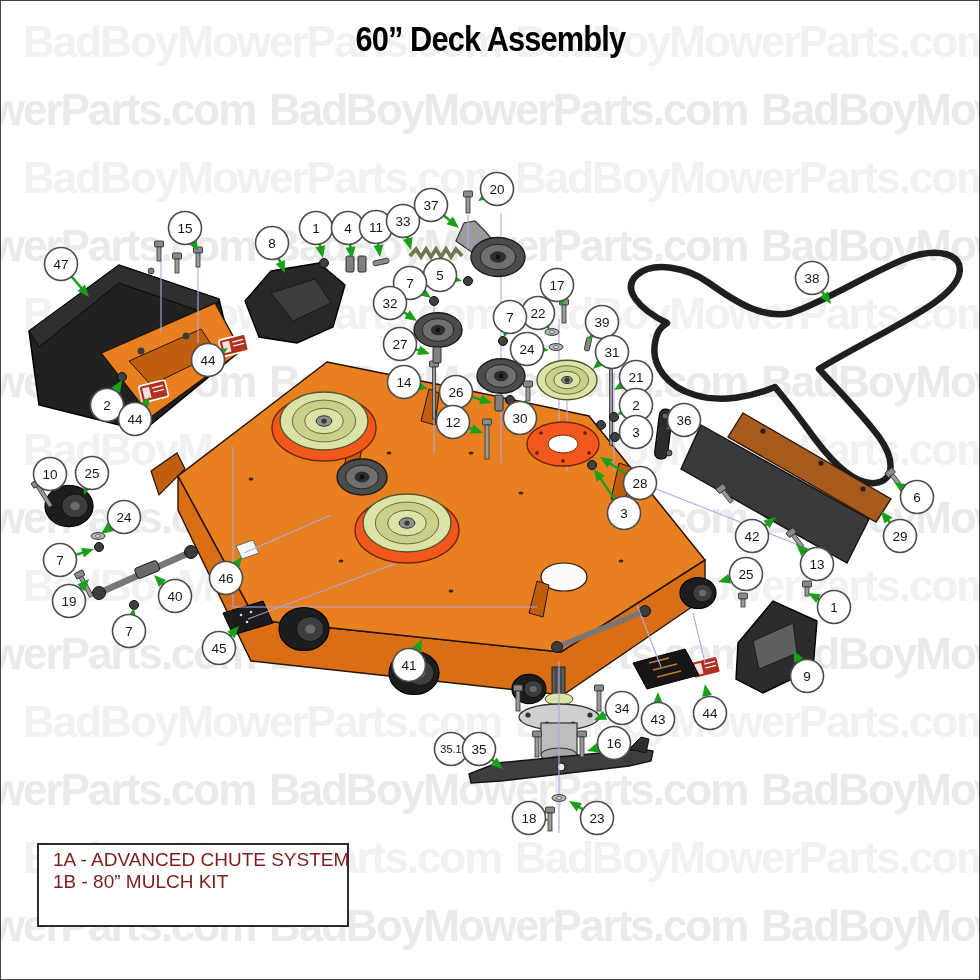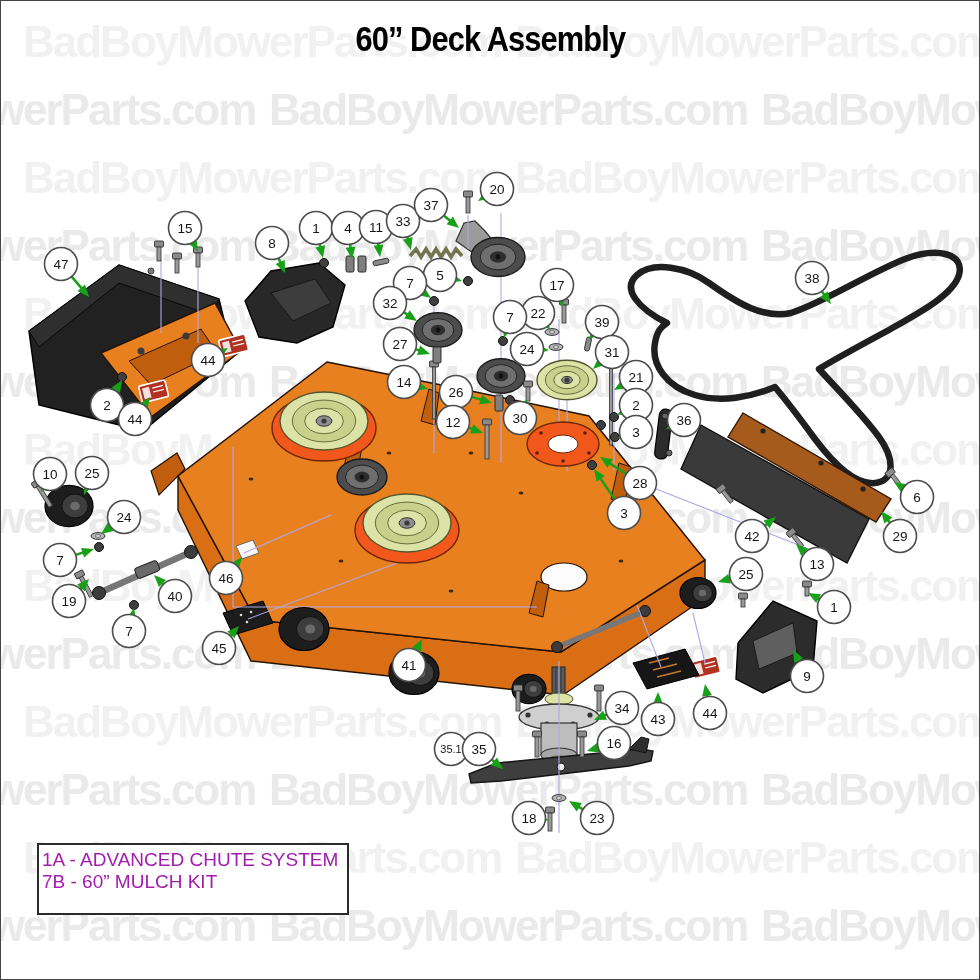--- a/index.html
+++ b/index.html
@@ -9,23 +9,23 @@
     font-family:"Liberation Sans", sans-serif;
   }
   .title{
     position:absolute;top:18px;left:0;right:0;text-align:center;z-index:5;
     font-weight:bold;font-size:35px;color:#000;letter-spacing:-1px;
   }
   .title span{display:inline-block;transform:scaleX(.88);transform-origin:center;}
   svg{position:absolute;left:0;top:0;}
   .wm{font-weight:bold;font-size:44px;letter-spacing:-2px;font-family:"Liberation Sans",sans-serif;}
   .legend{
-    position:absolute;left:36px;top:842px;width:312px;height:72px;z-index:6;
-    border:2px solid #2b2b2b;background:#fff;padding:4px 3px;box-sizing:border-box;
-    font-size:19px;line-height:22px;color:#a21caf;white-space:nowrap;
+    position:absolute;left:36px;top:842px;width:312px;height:84px;z-index:6;
+    border:2px solid #2b2b2b;background:#fff;padding:4px 14px;box-sizing:border-box;
+    font-size:19px;line-height:22px;color:#7f1d1d;white-space:nowrap;
   }
   .callout-num{font-family:"Liberation Sans",sans-serif;fill:#151515;}
   .leader{stroke:var(--violet);stroke-width:1.1;fill:none;}
   .arrowline{stroke:var(--green);stroke-width:2.5;fill:none;}
   .arrowhead{fill:var(--green);stroke:none;}
   .ccirc{fill:#fff;stroke:#4d4d4d;stroke-width:1.6;}
 </style>
 </head>
 <body>
 
@@ -777,15 +777,15 @@
           <line x1="143.29505760658492" y1="404.36724884367544" x2="143.9299685782264" y2="403.43604608526795" class="arrowline"></line>
           <polygon points="0,0 -12,5 -12,-5" class="arrowhead" transform="translate(149 396) rotate(-55.71312302279104)"></polygon>
           <circle cx="134" cy="418" r="16.5" class="ccirc"></circle>
           <text x="134" y="418" dy="0.36em" text-anchor="middle" class="callout-num" font-size="13.5">44</text>
         </g>
       </g>
   </svg>
 
   <div class="legend">
     <div>1A - ADVANCED CHUTE SYSTEM</div>
-    <div>7B - 60” MULCH KIT</div>
+    <div>1B - 80” MULCH KIT</div>
   </div>
 </div>
 
 </body></html>

